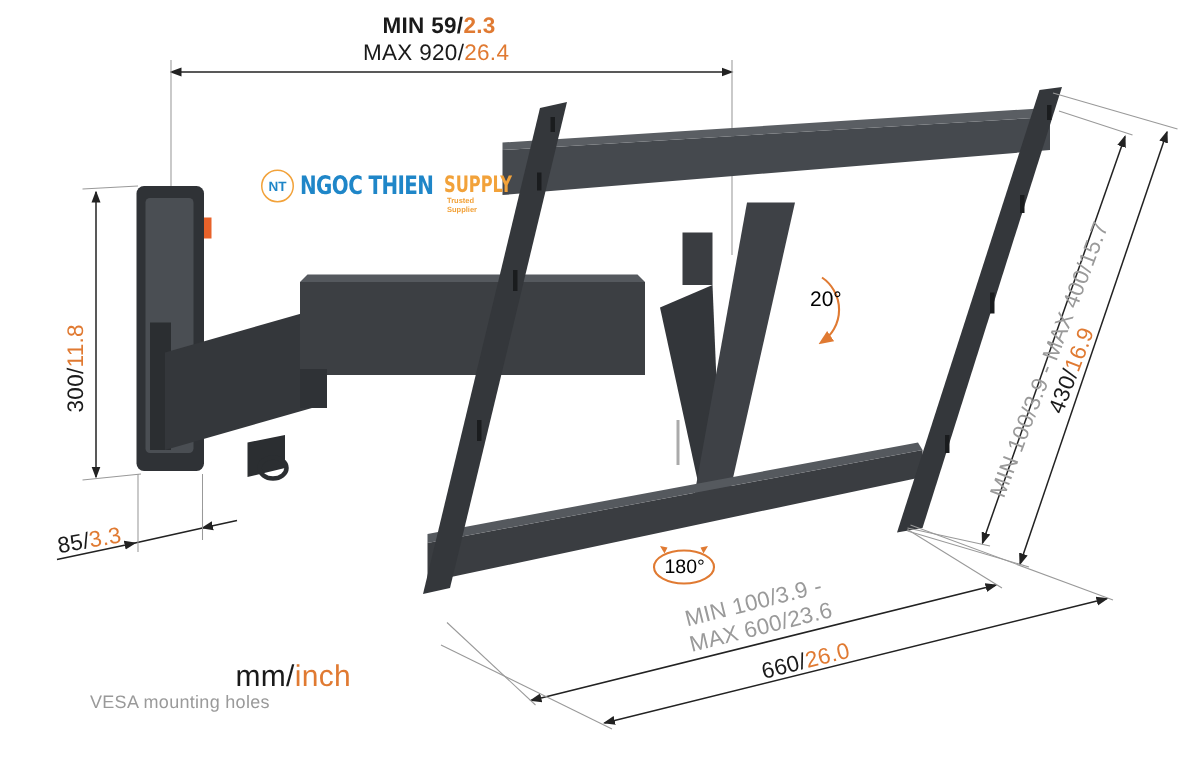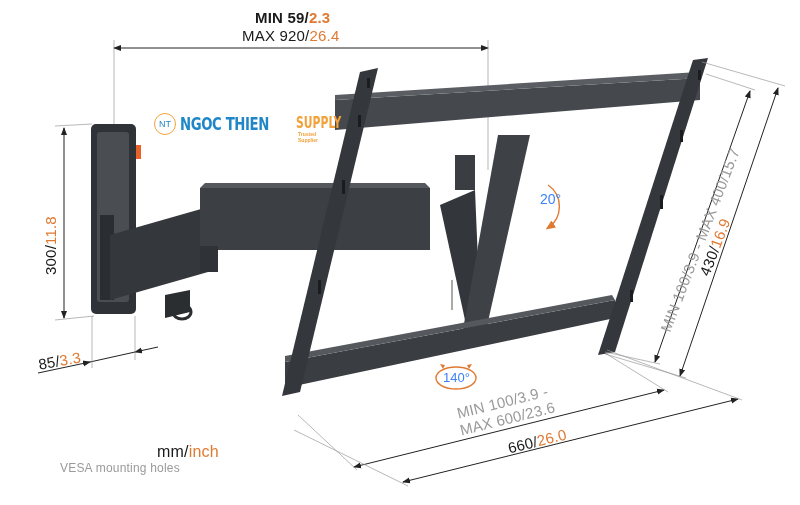--- a/index.html
+++ b/index.html
@@ -3,25 +3,25 @@
   <meta charset="utf-8">
   <style>
     html, body { margin: 0; padding: 0; background: #ffffff; }
     body { width: 800px; height: 505px; position: relative; overflow: hidden; font-family: "Liberation Sans", "DejaVu Sans", sans-serif; }
     svg.diagram { position: absolute; left: 0; top: 0; width: 800px; height: 505px; }
     .lbl { position: absolute; font-size: 15px; line-height: 17px; color: #1a1a1a; white-space: nowrap; letter-spacing: 0.2px; }
     .orange { color: #e07a32; }
     .grey { color: #9a9a9a; }
     .rot { transform-origin: 0 0; }
     .logo { position: absolute; left: 154px; top: 113px; display: flex; align-items: center; gap: 4px; }
-    .logo-circle { width: 22px; height: 22px; border: 1.5px solid #f2a23a; border-radius: 50%; display: flex; align-items: center; justify-content: center; font-size: 9px; font-weight: normal; color: #1f86c8; box-sizing: border-box; }
+    .logo-circle { width: 22px; height: 22px; border: 1.5px solid #f2a23a; border-radius: 50%; display: flex; align-items: center; justify-content: center; font-size: 9px; font-weight: bold; color: #1f86c8; box-sizing: border-box; margin-left: 20px; }
     .logo-main { font-family: "DejaVu Sans", sans-serif; font-weight: bold; font-size: 17px; color: #1f86c8; letter-spacing: -0.5px; transform: scaleX(0.78); transform-origin: left center; display: inline-block; }
     .logo-supply { position: absolute; left: 142px; top: 1px; font-family: "DejaVu Sans", sans-serif; font-weight: bold; font-size: 15px; color: #f2a23a; transform: scaleX(0.72); transform-origin: left center; }
     .logo-tag { position: absolute; left: 144px; top: 18px; font-size: 5px; color: #f2a23a; font-weight: bold; }
-    .angle { position: absolute; font-size: 14px; color: #3b82f6; }
+    .angle { position: absolute; font-size: 14px; color: #000000; }
   </style>
 </head>
 <body>
 
 <svg class="diagram" viewBox="0 0 800 505">
   <defs>
     <marker id="arr" markerWidth="8" markerHeight="8" refX="7" refY="4" orient="auto">
       <path d="M0,1 L8,4 L0,7 Z" fill="#222"></path>
     </marker>
     <marker id="arrS" markerWidth="8" markerHeight="8" refX="1" refY="4" orient="auto">
@@ -152,18 +152,18 @@
 </div>
 
 <div class="lbl rot grey" style="left:455px; top:405px; transform: rotate(-14deg);">MIN 100/3.9 -</div>
 <div class="lbl rot grey" style="left:458px; top:422px; transform: rotate(-14deg);">MAX 600/23.6</div>
 
 <div class="lbl rot" style="left:506px; top:440px; transform: rotate(-14deg);">
   <span>660</span><span>/</span><span class="orange">26.0</span>
 </div>
 
 <div class="angle" style="left:540px; top:191px;">20°</div>
-<div class="angle" style="left:443px; top:370px; font-size:13px;">140°</div>
+<div class="angle" style="left:443px; top:370px; font-size:13px;">180°</div>
 
-<div class="lbl" style="left:157px; top:443px; font-size:16px;">
+<div class="lbl" style="left:157px; top:443px; font-size:20px;">
   <span>mm</span><span>/</span><span class="orange">inch</span>
 </div>
 <div class="lbl grey" style="left:60px; top:460px; font-size:12px;">VESA mounting holes</div>
 
 </body></html>

